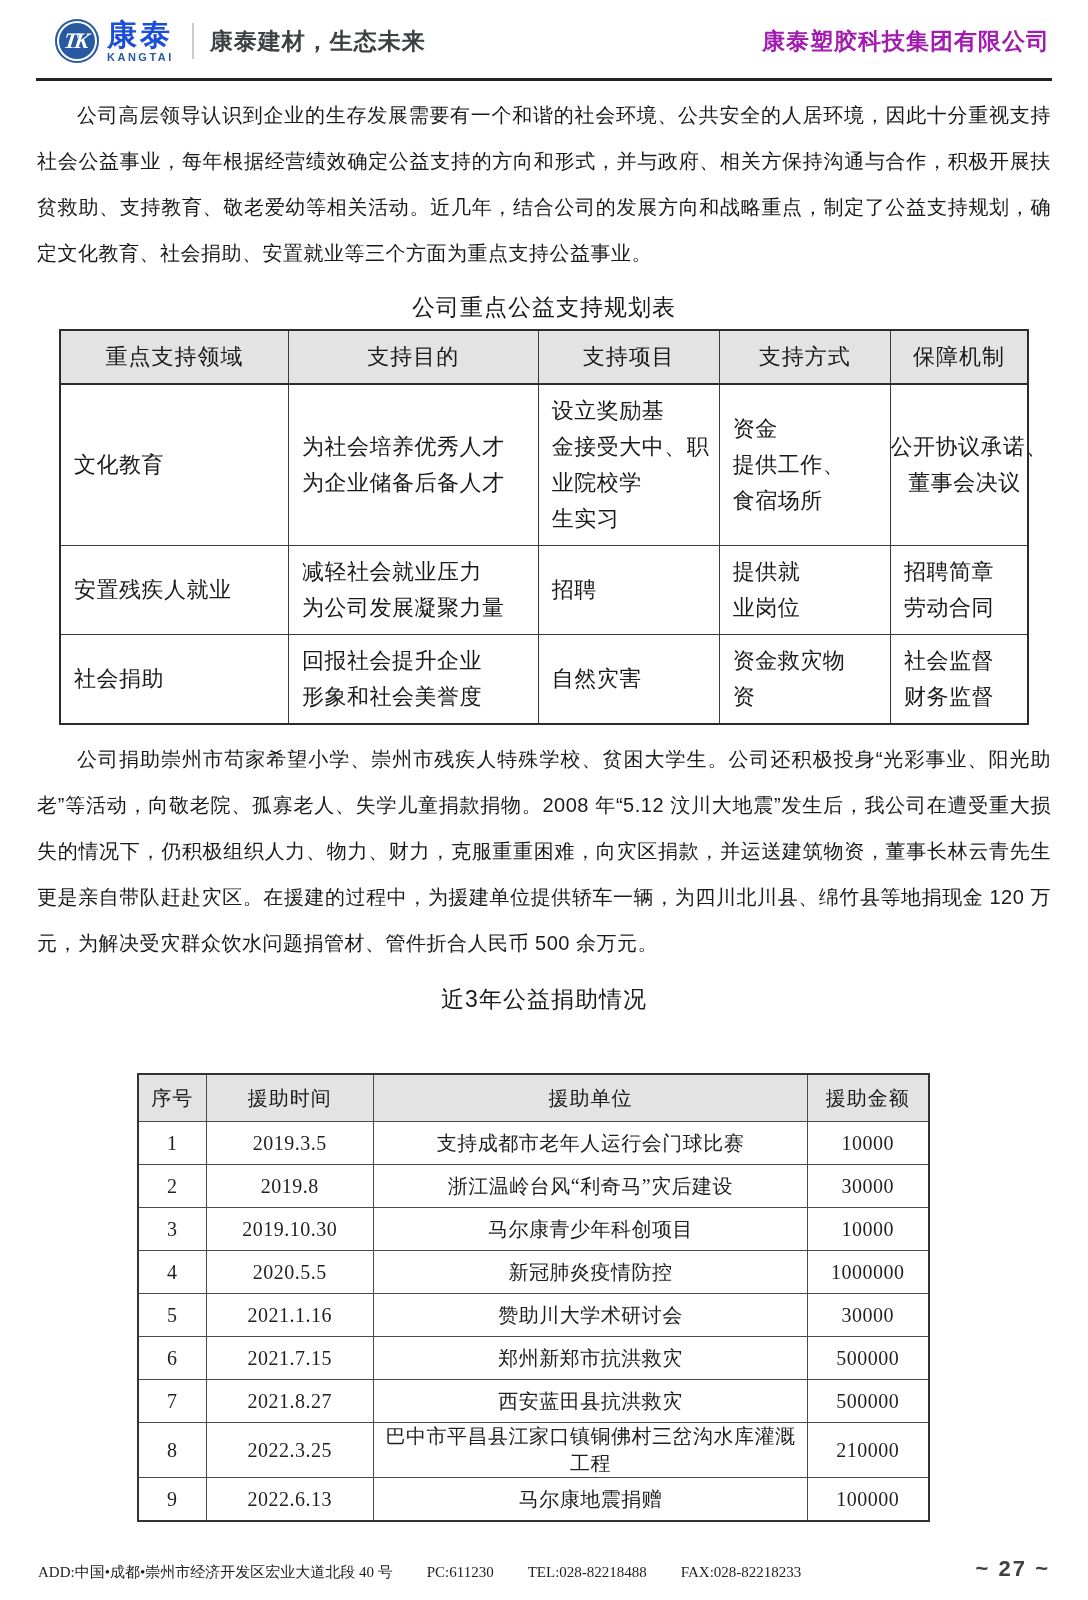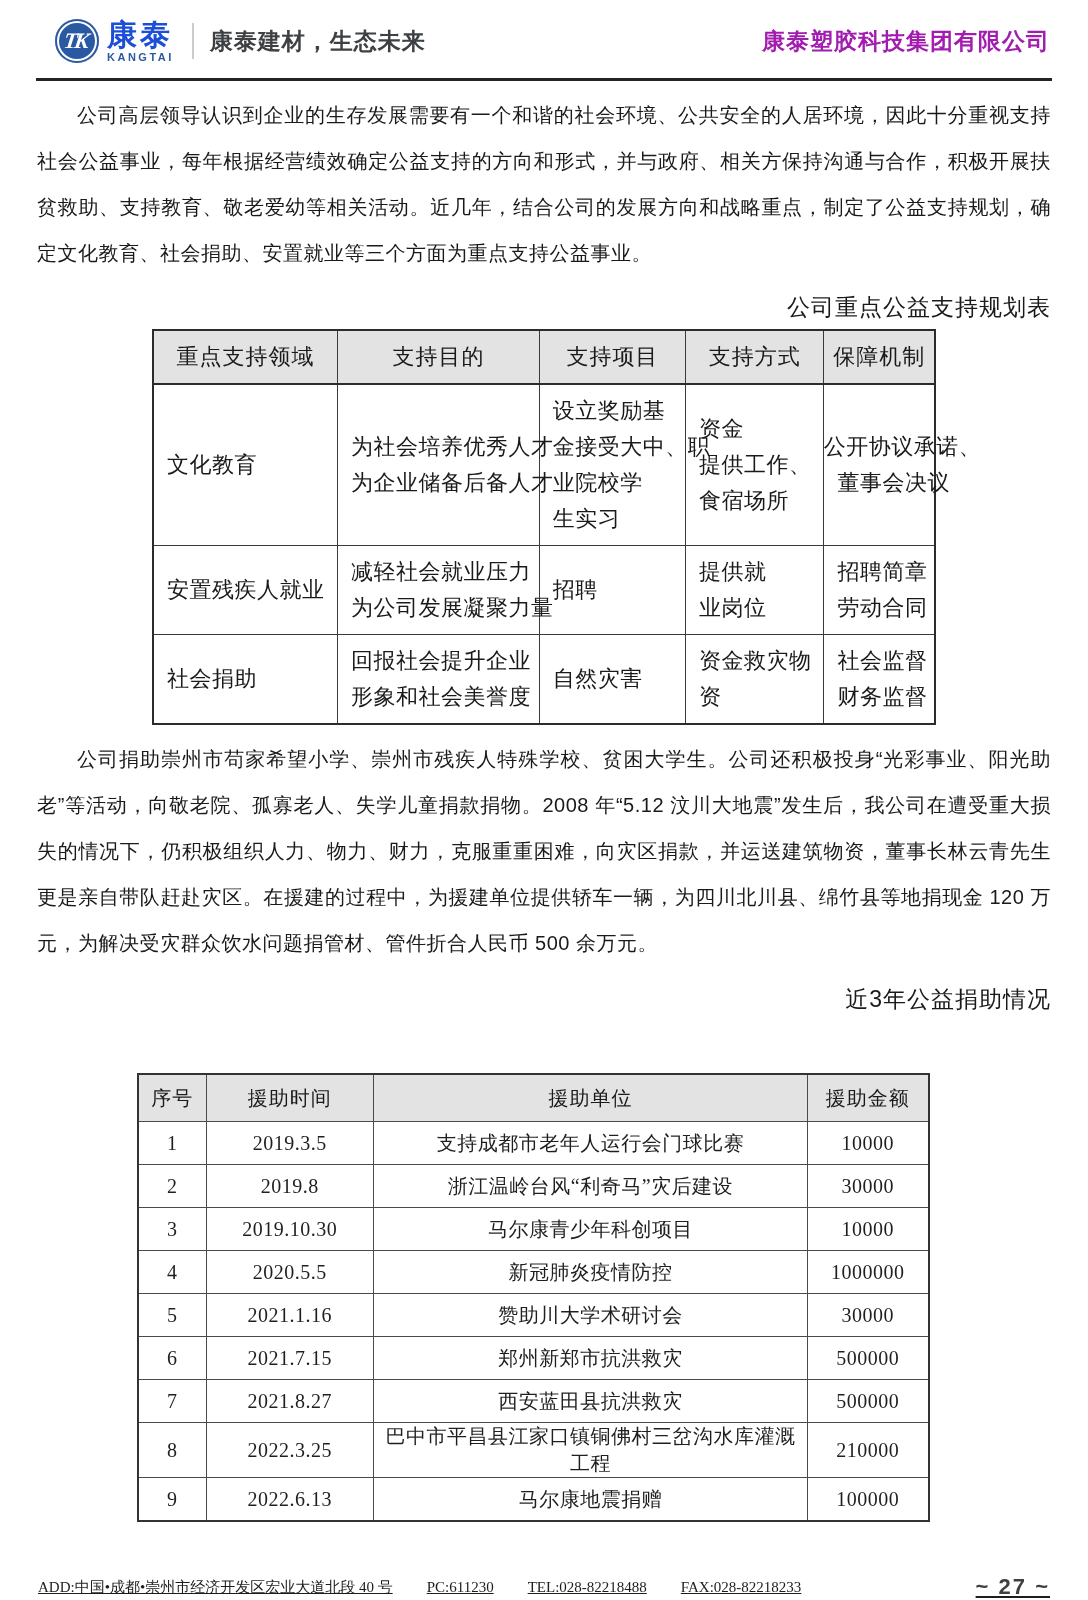--- a/index.html
+++ b/index.html
@@ -31,55 +31,55 @@
   .header-rule { height:3px; background:#242424; margin:8px 36px 0 36px; }
 
   
   .content { margin:0 37px; }
   .body-par {
     font-size:20px; line-height:46px; text-align:justify; text-indent:2em;
     color:#1a1a1a; margin:11px 0 0 0; letter-spacing:0.5px;
   }
 
   
-  .table-title { text-align:right; font-size:23px; color:#1a1a1a; margin-top:16px; letter-spacing:1px; }
+  .table-title { text-align:center; font-size:23px; color:#1a1a1a; margin-top:16px; letter-spacing:1px; }
   .table-title.bold { font-weight:normal; margin-top:18px; }
   table { border-collapse:collapse; }
-  .plan-table { width:784px; margin:6px auto 0 auto; table-layout:fixed; border:2px solid #2c2c2c; }
+  .plan-table { width:970px; margin:6px auto 0 auto; table-layout:fixed; border:2px solid #2c2c2c; }
   .plan-table th {
     background:#e3e3e3; font-weight:normal; font-size:22px; height:50px;
     border:1px solid #3a3a3a; border-bottom:2px solid #2c2c2c; letter-spacing:1px;
   }
   .plan-table td {
     border:1px solid #3a3a3a; font-size:22px; line-height:36px;
     padding:8px 2px 8px 13px; vertical-align:middle; text-align:left;
     white-space:pre; overflow:visible; letter-spacing:0.5px;
   }
   
-  .plan-table tbody tr:nth-child(1) td:nth-child(5) { text-indent:-0.62em; }
+  .plan-table tbody tr:nth-child(1) td:nth-child(5) { text-indent:-0.62em;text-align:center; }
 
   
   .don-table {
     width:793px; margin:58px 0 0 137px; table-layout:fixed; border:2px solid #333333;
     font-family:"Liberation Serif", serif;
   }
   .don-table th {
     background:#e3e3e3; font-weight:normal; font-size:20px; height:44px;
     border:1px solid #4a4a4a; text-align:center; letter-spacing:1px;
   }
   .don-table td {
     border:1px solid #4a4a4a; font-size:20px; height:42px; text-align:center;
     color:#1f1f1f; padding:0 4px; letter-spacing:0.5px;
   }
 
   
   .footer {
-    position:absolute; left:38px; right:38px; bottom:0;
-    display:flex; align-items:center;
-    font-family:"Liberation Serif", serif; font-size:15px; color:#1d1d1d;text-decoration:underline;
+    position:absolute; left:38px; right:38px; bottom:18px;
+    display:flex; align-items:flex-end;
+    font-family:"Liberation Serif", serif; font-size:15px; color:#1d1d1d;
   }
   .footer-info span { margin-right:34px; }
   .page-num {
     margin-left:auto; font-family:"Liberation Sans", sans-serif;
     font-size:22px; font-weight:bold; color:#404040; letter-spacing:2px;
   }
 </style>
 </head>
 <body>
 

